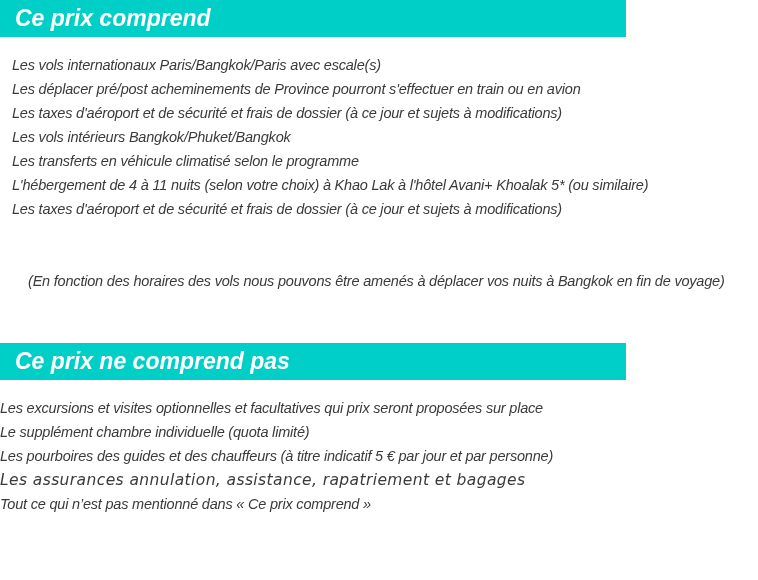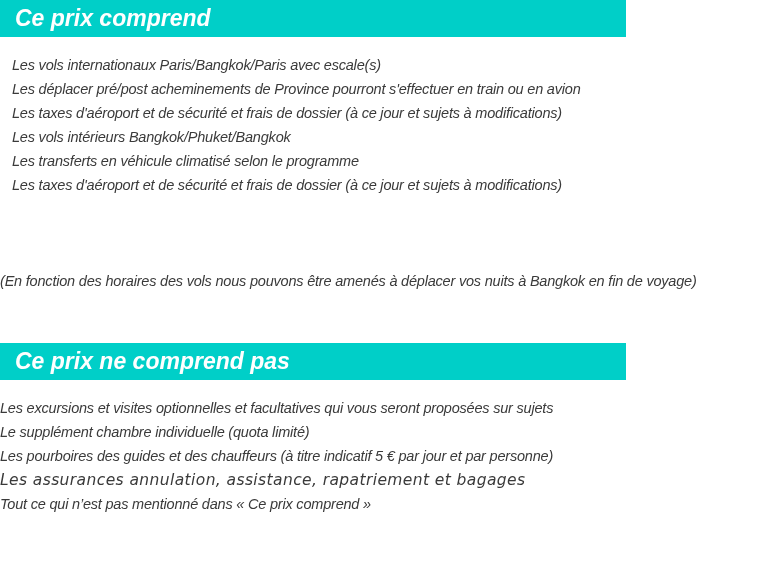--- a/index.html
+++ b/index.html
@@ -21,26 +21,27 @@
 <body>
 
 <div class="header" style="top:0;">Ce prix comprend</div>
 
 <ul class="list" style="top:53px;padding-left:12px;">
   <li>Les vols internationaux Paris/Bangkok/Paris avec escale(s)</li>
   <li>Les déplacer pré/post acheminements de Province pourront s'effectuer en train ou en avion</li>
   <li>Les taxes d'aéroport et de sécurité et frais de dossier (à ce jour et sujets à modifications)</li>
   <li>Les vols intérieurs Bangkok/Phuket/Bangkok</li>
   <li>Les transferts en véhicule climatisé selon le programme</li>
+  <li>L'hébergement de 4 à 11 nuits (selon votre choix) à Khao Lak à l'hôtel Avani+ Khoalak 5* (ou similaire)</li>
   <li>Les taxes d'aéroport et de sécurité et frais de dossier (à ce jour et sujets à modifications)</li>
 </ul>
 
-<div class="note" style="top:269px;">(En fonction des horaires des vols nous pouvons être amenés à déplacer vos nuits à Bangkok en fin de voyage)</div>
+<div class="note" style="top:269px;padding-left:28px;">(En fonction des horaires des vols nous pouvons être amenés à déplacer vos nuits à Bangkok en fin de voyage)</div>
 
 <div class="header" style="top:343px;">Ce prix ne comprend pas</div>
 
 <ul class="list" style="top:396px;">
-  <li>Les excursions et visites optionnelles et facultatives qui vous seront proposées sur sujets</li>
+  <li>Les excursions et visites optionnelles et facultatives qui prix seront proposées sur place</li>
   <li>Le supplément chambre individuelle (quota limité)</li>
   <li>Les pourboires des guides et des chauffeurs (à titre indicatif 5 € par jour et par personne)</li>
   <li class="alt">Les assurances annulation, assistance, rapatriement et bagages</li>
   <li>Tout ce qui n’est pas mentionné dans « Ce prix comprend »</li>
 </ul>
 
 </body></html>

